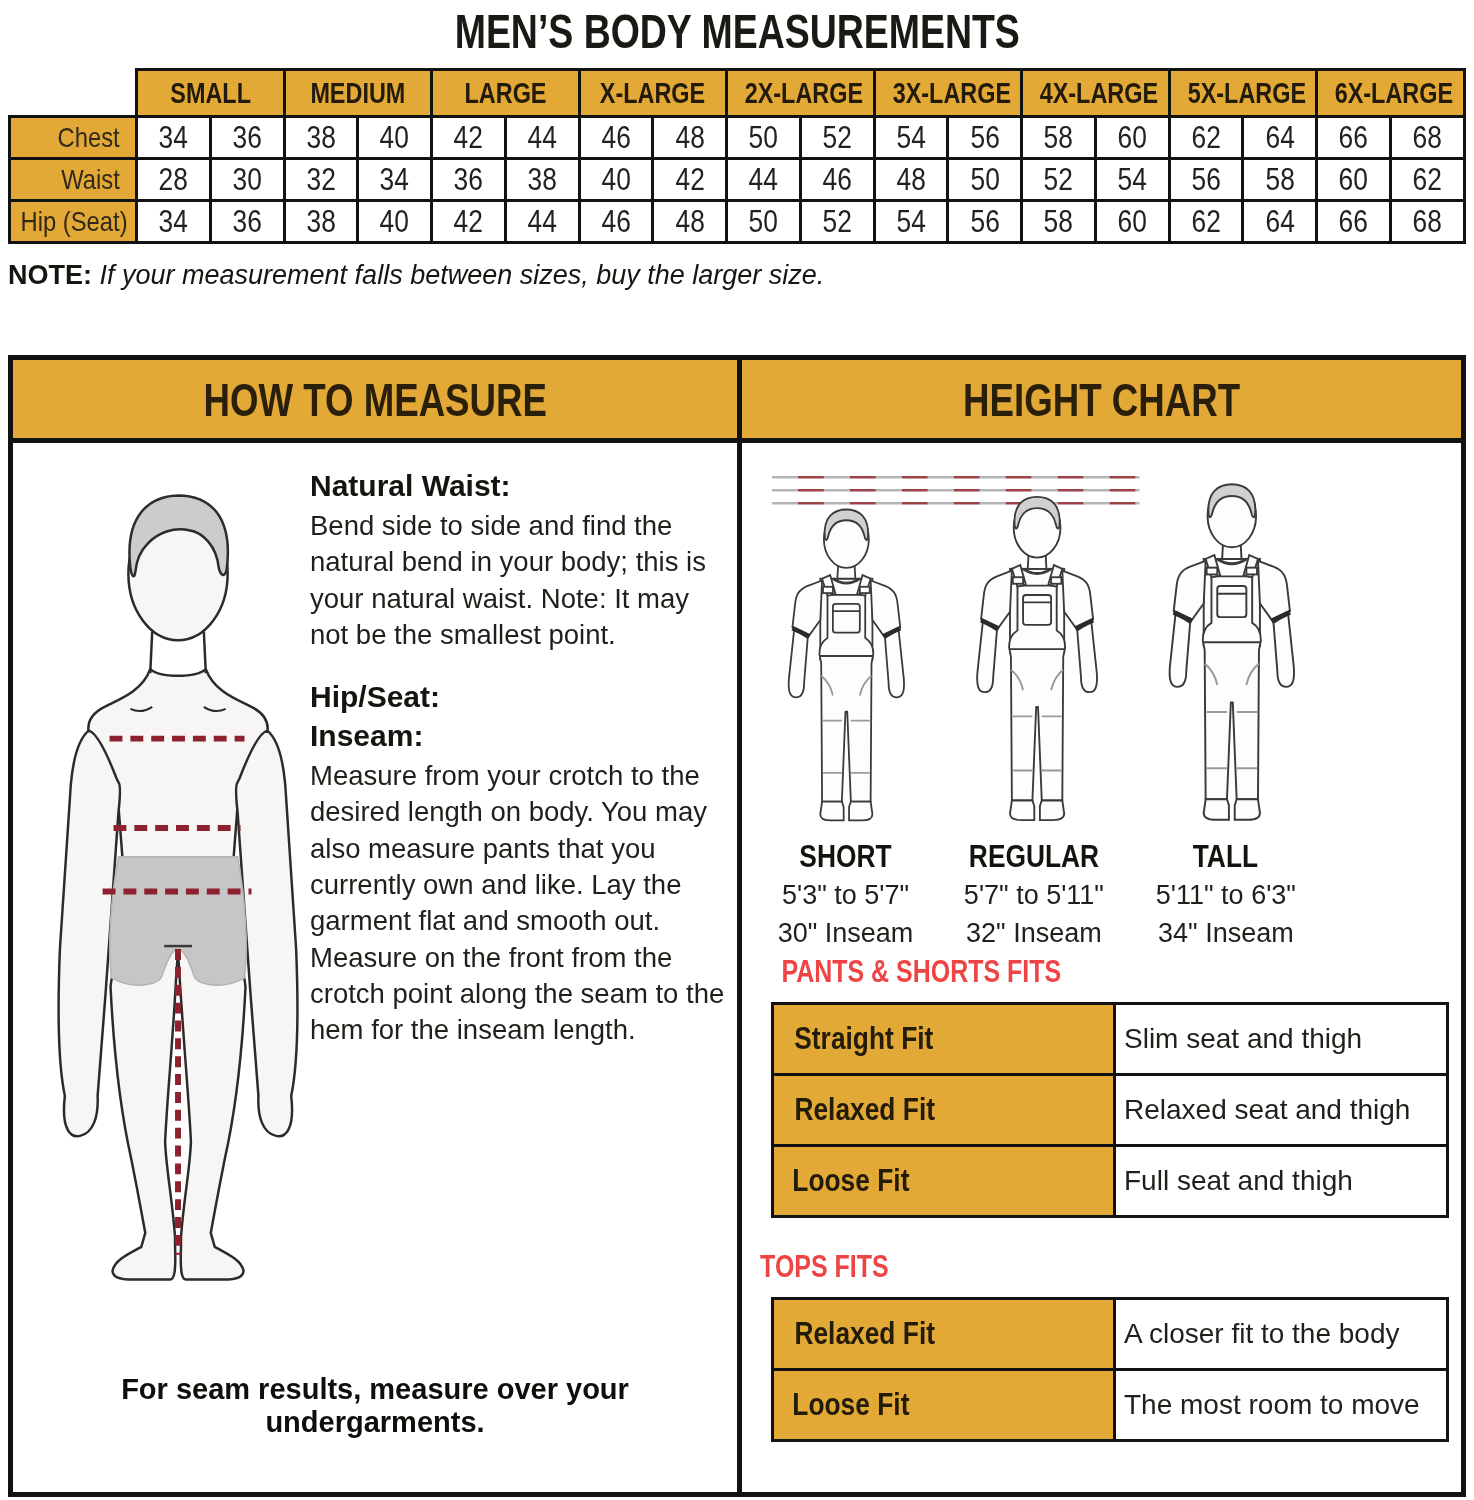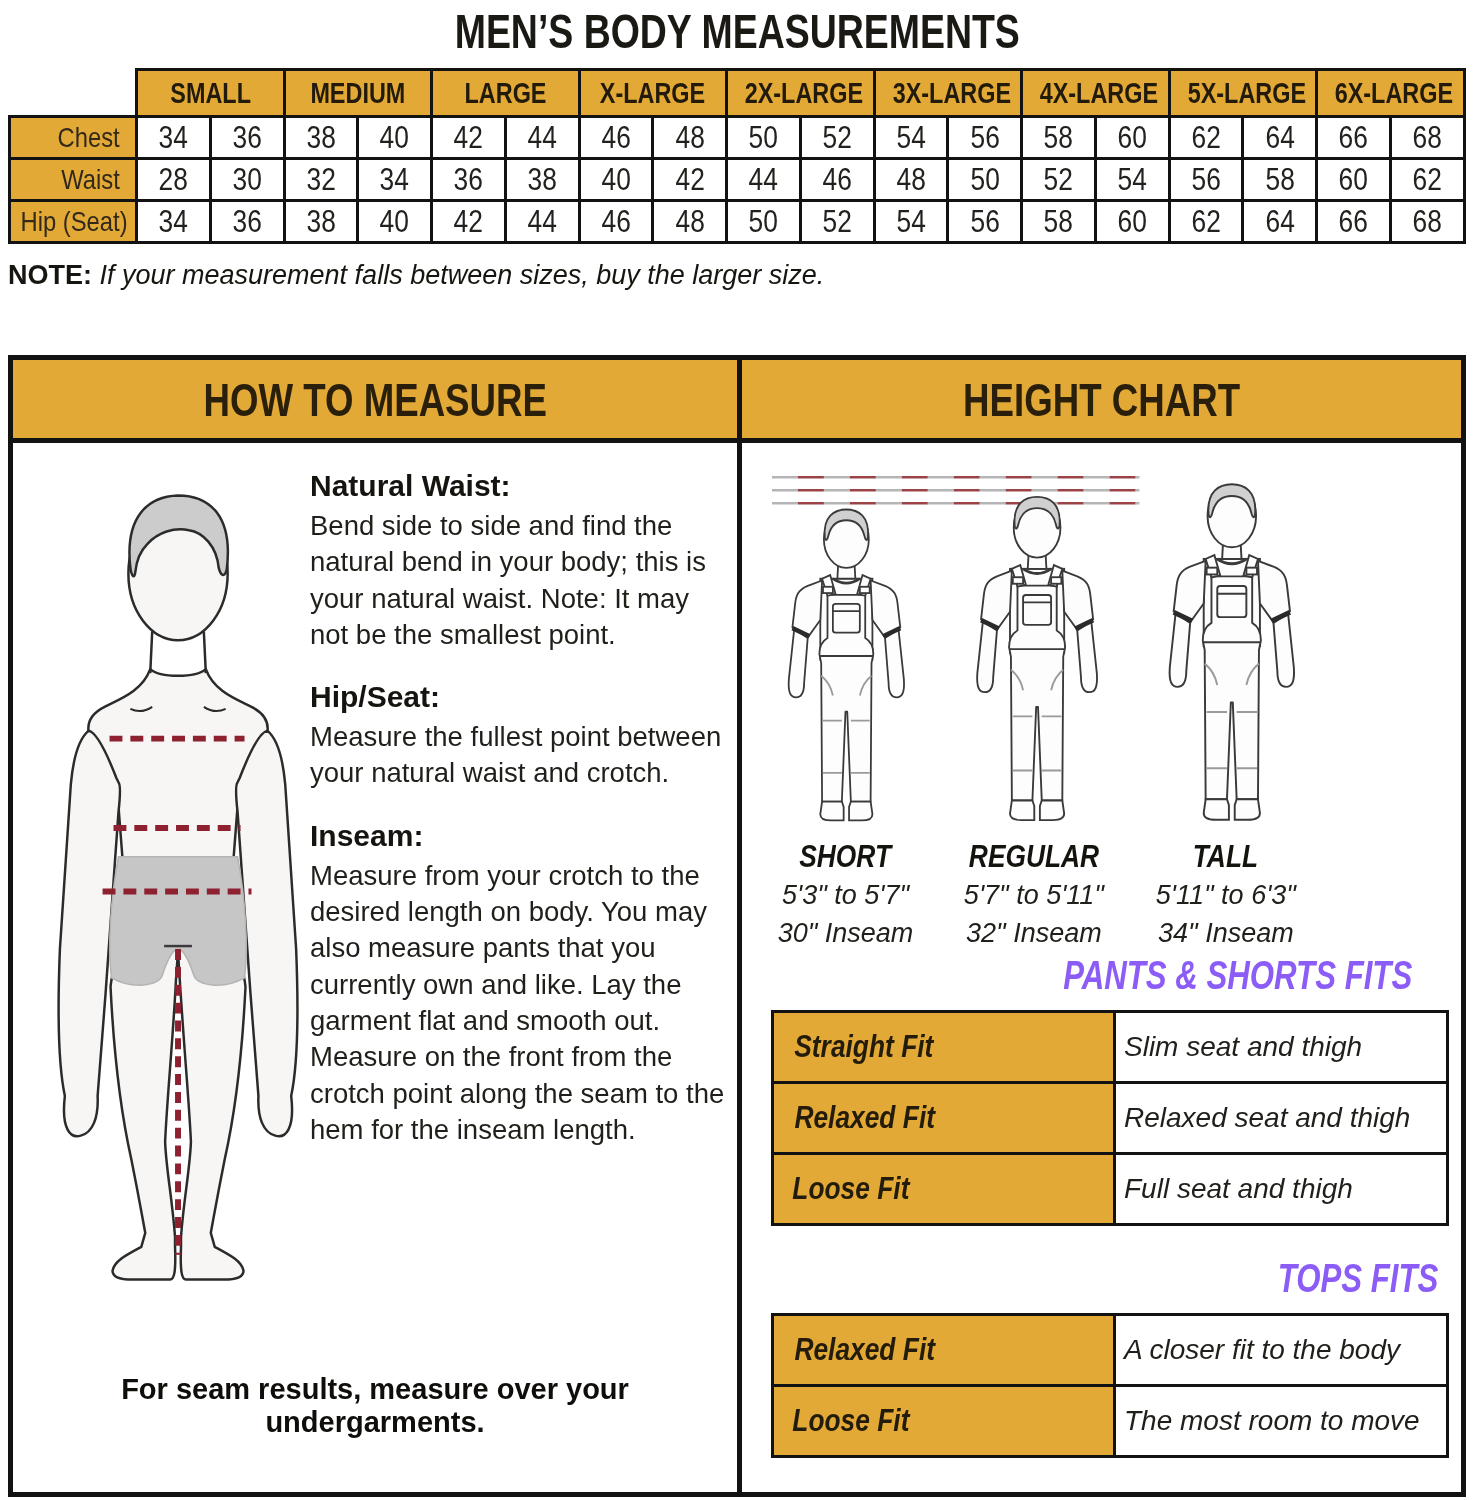--- a/index.html
+++ b/index.html
@@ -67,32 +67,32 @@
   svg.body-fig{position:absolute;left:34px;top:38px;width:268px;height:812px;}
   .measure-text{position:absolute;left:297px;top:26px;width:422px;}
   .measure-section h3{margin:0 0 5px 0;font-size:30px;font-weight:bold;color:#16140f;}
   .measure-section p{margin:0 0 27px 0;font-size:27.5px;line-height:1.32;color:#211f1a;}
   .measure-footer{
     position:absolute;left:0;right:0;top:930px;text-align:center;
     font-weight:bold;font-size:29px;color:#0f0e0a;
   }
 
   
-  .height-content{position:relative;flex:1;font-style:italic;}
+  .height-content{position:relative;flex:1;}
   svg.height-fig{display:block;width:100%;height:392px;margin-top:4px;}
   .fig-labels{position:relative;height:104px;}
   .fig-label{position:absolute;top:0;transform:translateX(-50%);text-align:center;white-space:nowrap;}
   .fig-label .l1{font-size:31px;font-weight:bold;color:#15130e;}
   .fig-label .l2{font-size:27px;margin-top:5px;color:#211f1a;}
   .fig-label .l3{font-size:27px;margin-top:7px;color:#211f1a;}
   .fig-label.pos-0{left:14.4%;}
   .fig-label.pos-1{left:40.6%;}
   .fig-label.pos-2{left:67.3%;}
 
-  .fits-title{margin:10px 0 12px 0;text-align:right;font-size:40px;font-weight:bold;color:#8b5cf6;}
+  .fits-title{margin:10px 0 12px 0;text-align:left;font-size:32px;font-weight:bold;color:#ef4444;}
   .fits-title.tops{margin-top:30px;}
   table.fits-table{border-collapse:collapse;margin-left:29px;width:678px;}
   table.fits-table td{border:3px solid #121212;height:71px;padding:0 0 0 8px;vertical-align:middle;}
   table.fits-table td.fit{background:var(--gold);width:342px;font-size:31px;font-weight:bold;color:#241c0b;}
   table.fits-table td.desc{background:#fff;font-size:28px;color:#211f1a;}
 </style>
 </head>
 <body>
 
 <div class="page">
@@ -271,21 +271,20 @@
           <path stroke="var(--line-red)" stroke-width="6" stroke-dasharray="11 7" fill="none" d="M132,470 L132,778"></path>
         </svg>
 
         <div class="measure-text">
             <div class="measure-section">
        <h3>Natural Waist:</h3>
        <p>Bend side to side and find the natural bend in your body; this is your natural waist. Note: It may not be the smallest point.</p>
      </div>
             <div class="measure-section">
        <h3>Hip/Seat:</h3>
-       <p>Measure the fullest point between your natural waist and crotch.</p>
      </div>
             <div class="measure-section">
        <h3>Inseam:</h3>
        <p>Measure from your crotch to the desired length on body. You may also measure pants that you currently own and like. Lay the garment flat and smooth out. Measure on the front from the crotch point along the seam to the hem for the inseam length.</p>
      </div>
           </div>
 
         <div class="measure-footer">For seam results, measure over your undergarments.</div>
       </div>
     </div>

